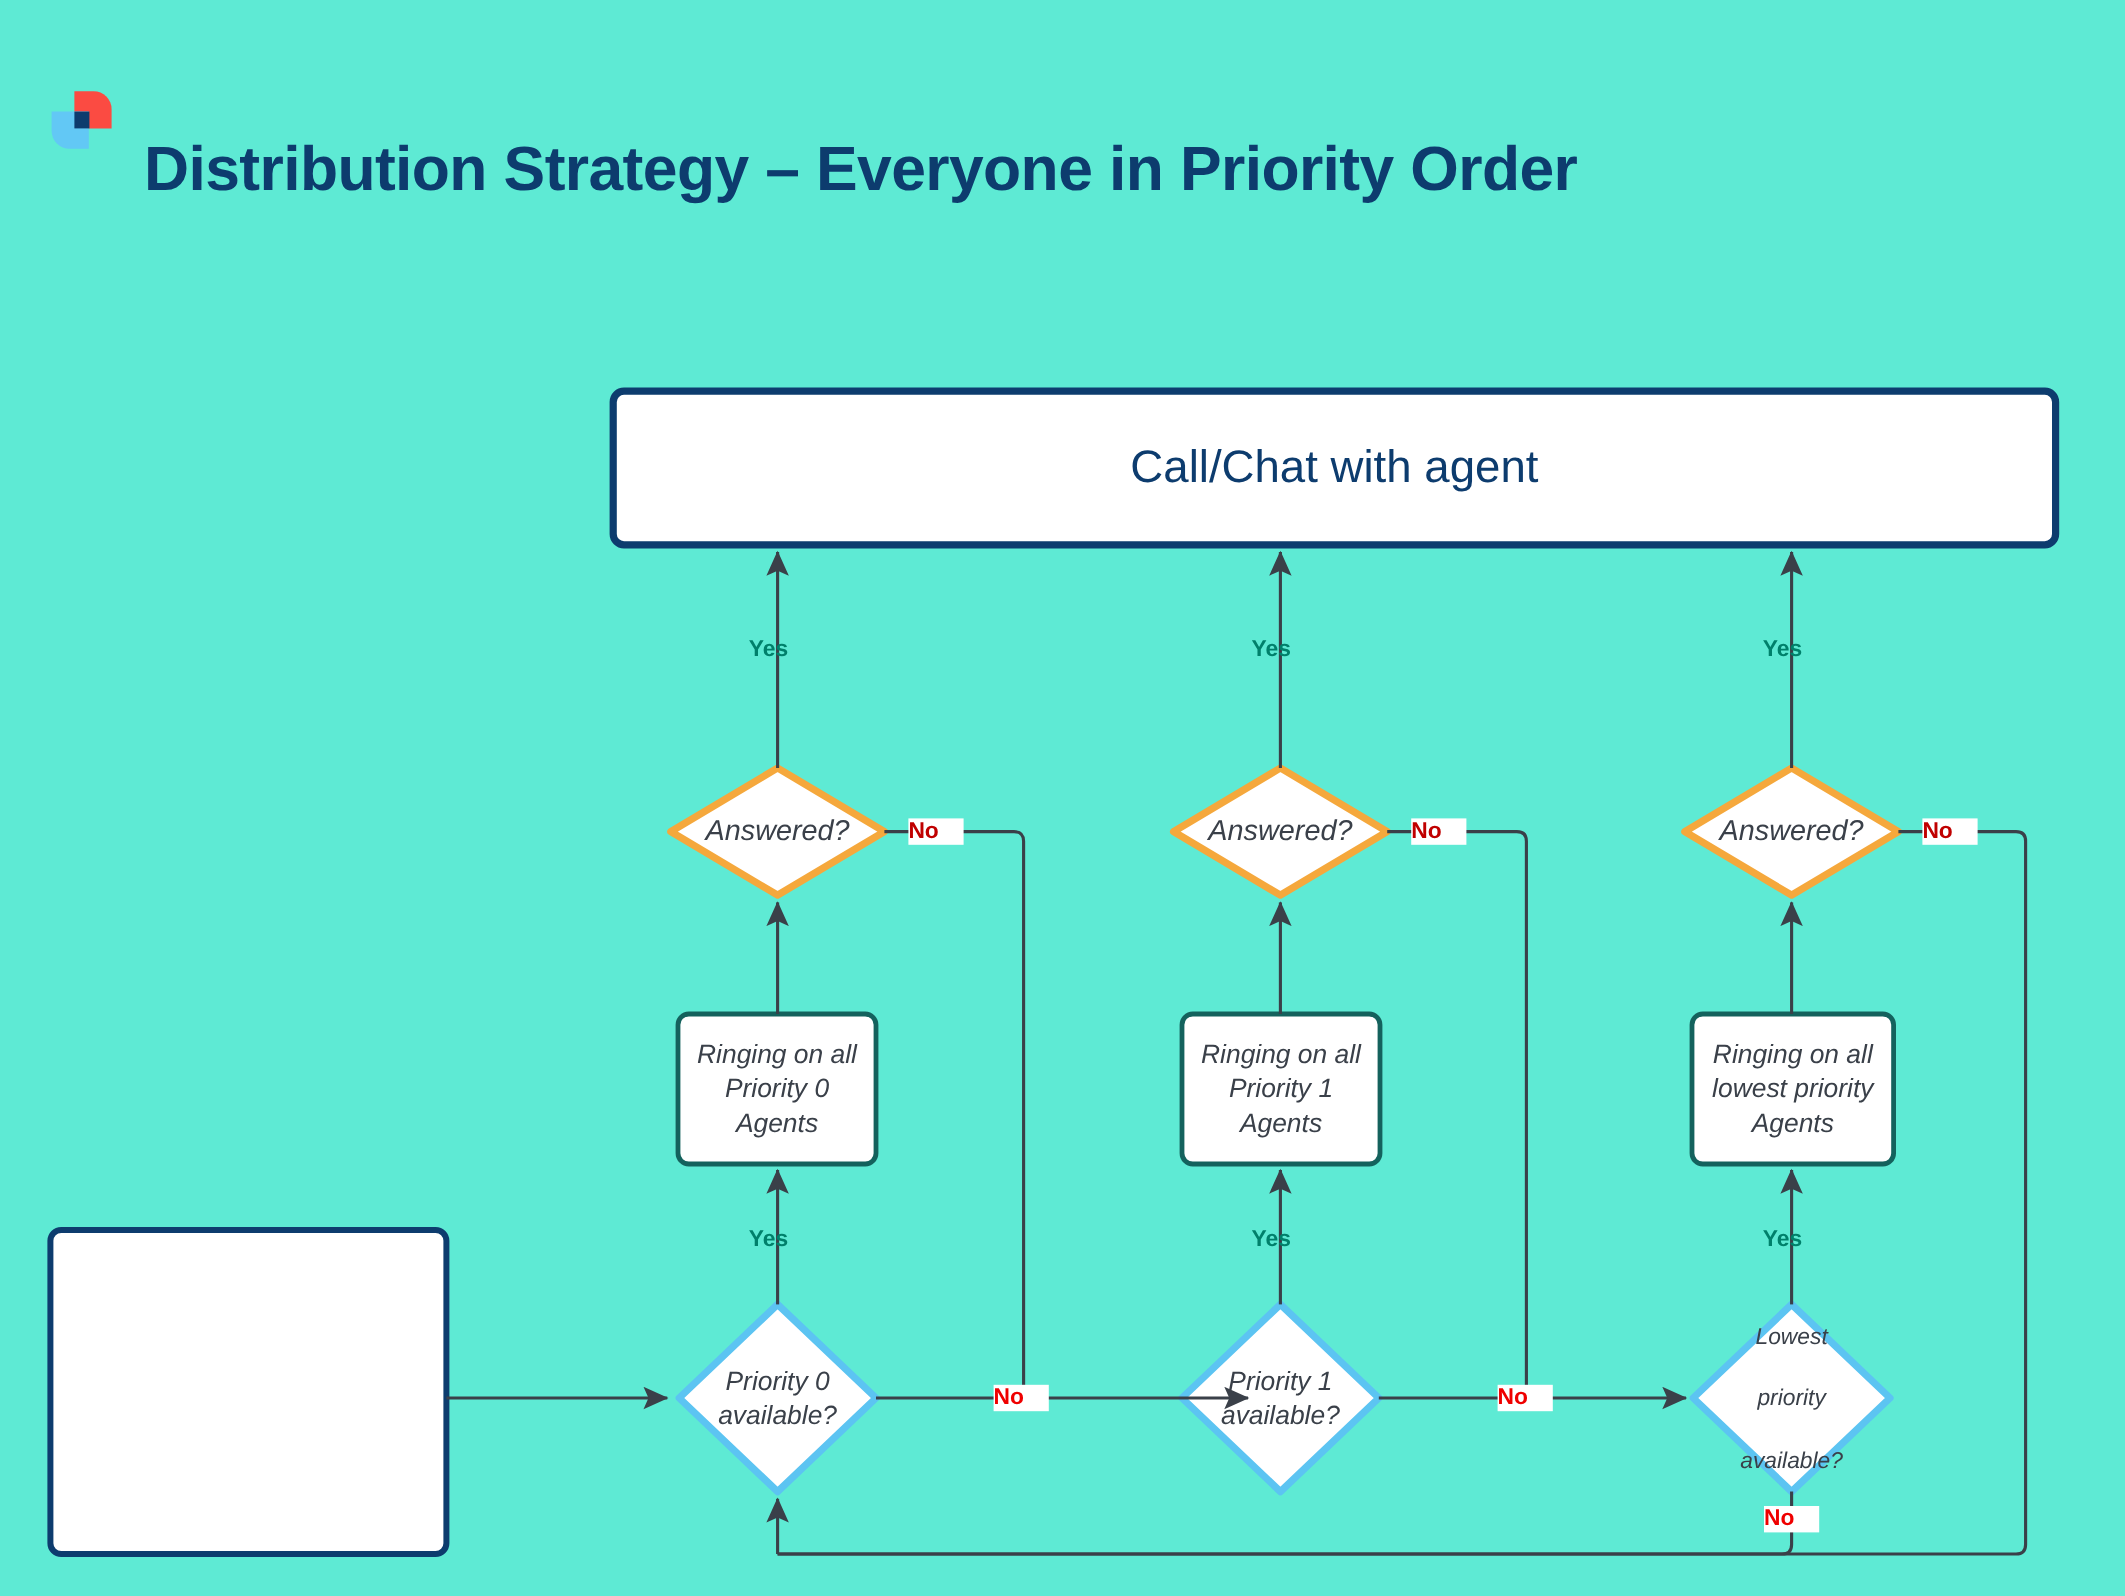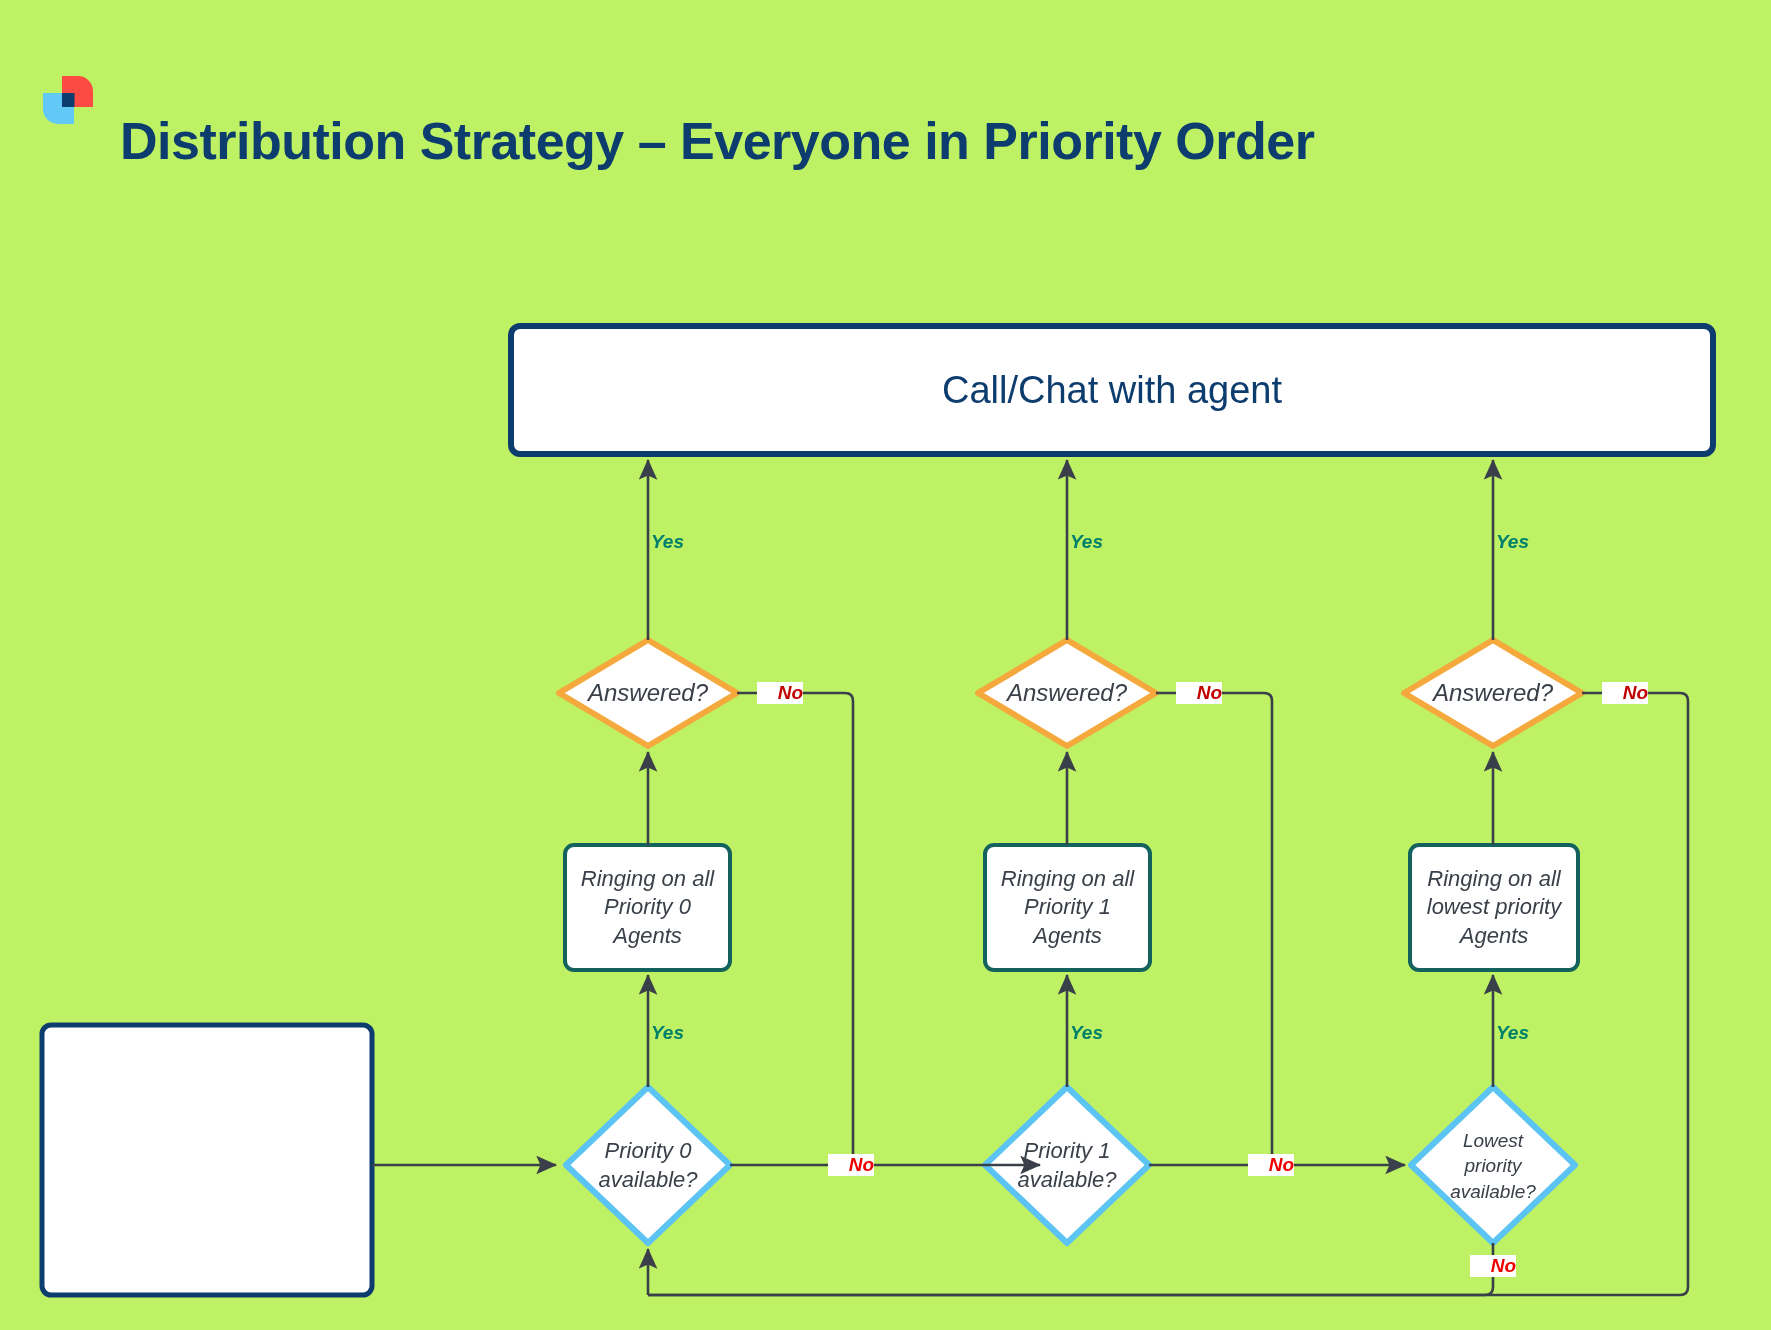--- a/index.html
+++ b/index.html
@@ -12,21 +12,21 @@
     height: 1330px;
     position: relative;
     overflow: hidden;
     font-family: "Liberation Sans", sans-serif;
   }
   #stage {
     position: absolute;
     left: 0; top: 0;
     width: 1771px;
     height: 1330px;
-    background: #bef264;
+    background: #5eead4;
   }
   
   #logo {
     position: absolute;
     left: 33px;
     top: 68px;
     width: 68px;
     height: 68px;
   }
   
@@ -54,23 +54,22 @@
     position: absolute;
     display: flex;
     align-items: center;
     justify-content: center;
     text-align: right;
     pointer-events: none;
   }
   .edge-label {
     position: absolute;
     font-weight: bold;
-    text-align: right;
+    text-align: left;
     white-space: nowrap;
-    font-style: italic;
   }
   .lbl-yes { color: #00806b; font-size: 19px; }
   .lbl-no  { color: #ef0000; font-size: 19px; }
   .lbl-no-dark { color: #c00000; font-size: 19px; }
 
   .txt-navy { color: #0d3c6e; }
   .txt-dark { color: #3a4049; font-style: italic; }
 </style>
 </head>
 <body>
@@ -173,21 +172,21 @@
   </div>
 
   <div class="node-label txt-dark" style="left:1403px; top:668px; width:180px; height:50px; font-size:24px;">Answered?</div>
 
   <div class="node-label txt-dark" style="left:1410px; top:845px; width:168px; height:125px; font-size:22px; line-height:1.3; flex-direction:column;">
     <span>Ringing on all</span>
     <span>lowest priority</span>
     <span>Agents</span>
   </div>
 
-  <div class="node-label txt-dark" style="left:1411px; top:1116px; width:164px; height:100px; font-size:19px; line-height:1.35; flex-direction:column;">
+  <div class="node-label txt-dark" style="left:1411px; top:1116px; width:164px; height:100px; font-size:19px; line-height:1.35; flex-direction:column;gap:26px;">
     <span>Lowest</span>
     <span>priority</span>
     <span>available?</span>
   </div>
 
   <div class="edge-label lbl-yes" style="left:624px; top:531px; width:60px;">Yes</div>
   <div class="edge-label lbl-yes" style="left:1043px; top:531px; width:60px;">Yes</div>
   <div class="edge-label lbl-yes" style="left:1469px; top:531px; width:60px;">Yes</div>
 
   <div class="edge-label lbl-yes" style="left:624px; top:1022px; width:60px;">Yes</div>

